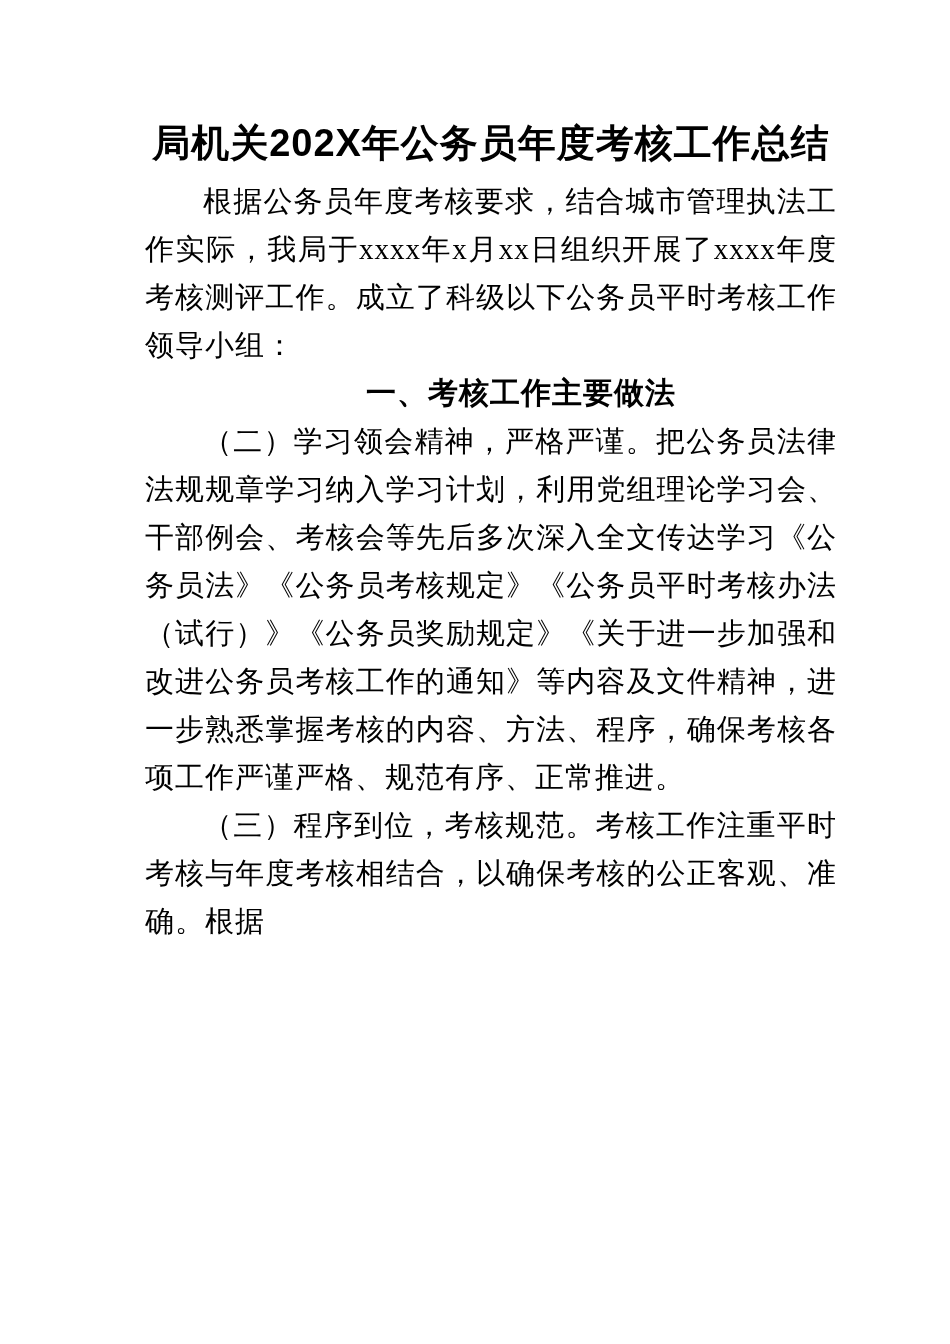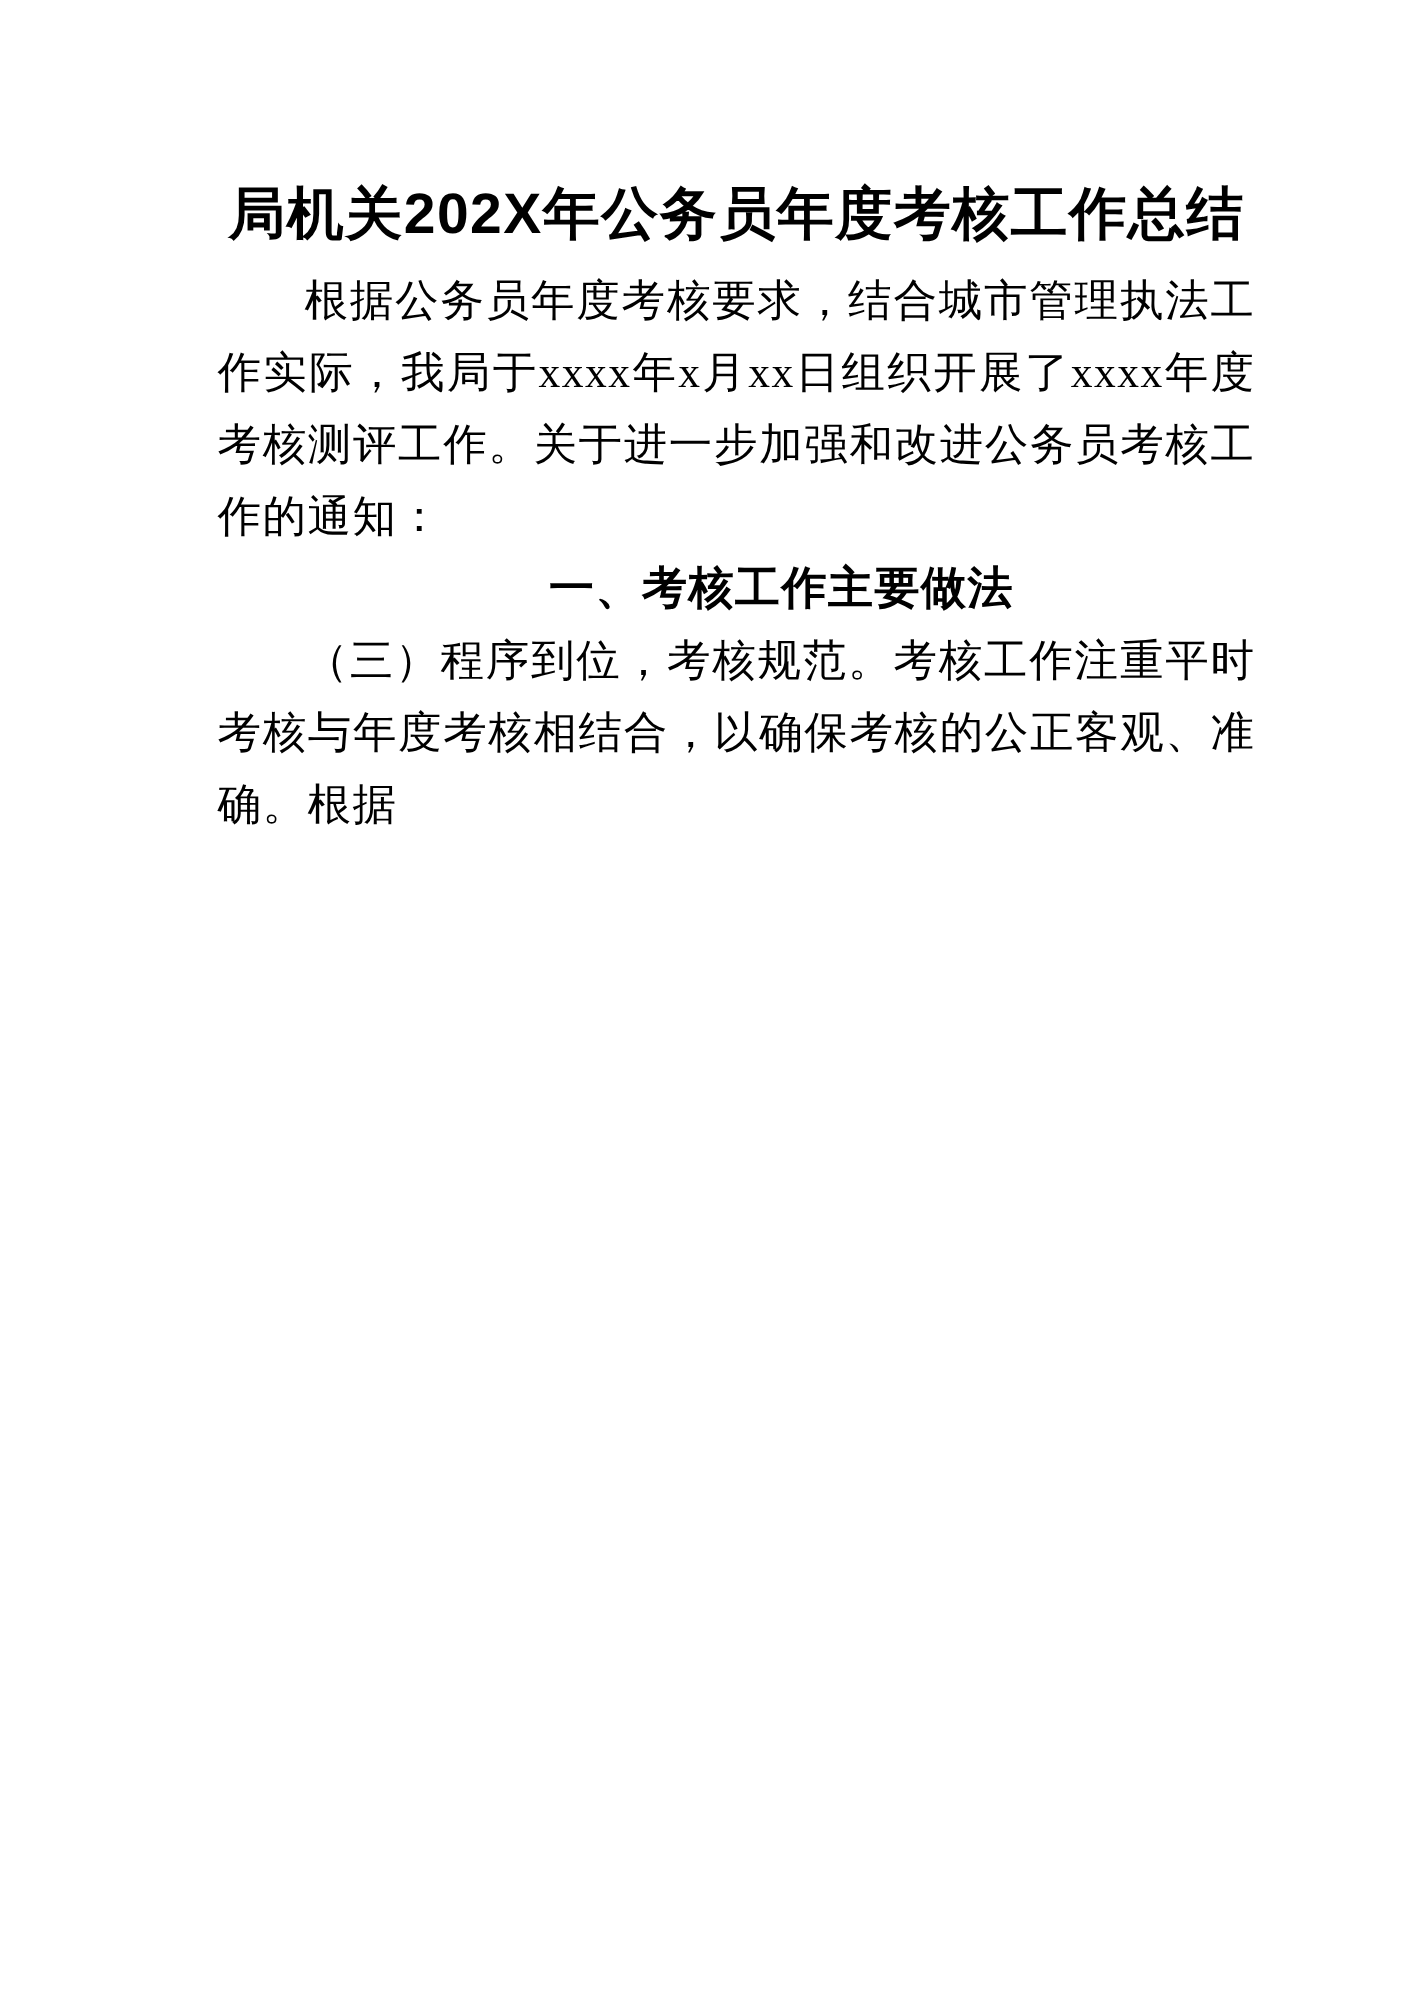--- a/index.html
+++ b/index.html
@@ -58,21 +58,22 @@
     text-align: center;
   }
 </style>
 </head>
 <body>
 
 <div class="page">
 
   <h1 class="doc-title">局机关202X年公务员年度考核工作总结</h1>
 
-  <p class="para">根据公务员年度考核要求，结合城市管理执法工作实际，我局于xxxx年x月xx日组织开展了xxxx年度考核测评工作。关于进一步加强和改进公务员考核工作的通知：</p>
+  <p class="para">根据公务员年度考核要求，结合城市管理执法工作实际，我局于xxxx年x月xx日组织开展了xxxx年度考核测评工作。成立了科级以下公务员平时考核工作领导小组：</p>
 
   <h2 class="section-heading">一、考核工作主要做法</h2>
 
 
+  <p class="para">（二）学习领会精神，严格严谨。把公务员法律法规规章学习纳入学习计划，利用党组理论学习会、干部例会、考核会等先后多次深入全文传达学习《公务员法》《公务员考核规定》《公务员平时考核办法（试行）》《公务员奖励规定》《关于进一步加强和改进公务员考核工作的通知》等内容及文件精神，进一步熟悉掌握考核的内容、方法、程序，确保考核各项工作严谨严格、规范有序、正常推进。</p>
 
   <p class="para">（三）程序到位，考核规范。考核工作注重平时考核与年度考核相结合，以确保考核的公正客观、准确。根据</p>
 
 </div>
 
 </body></html>

